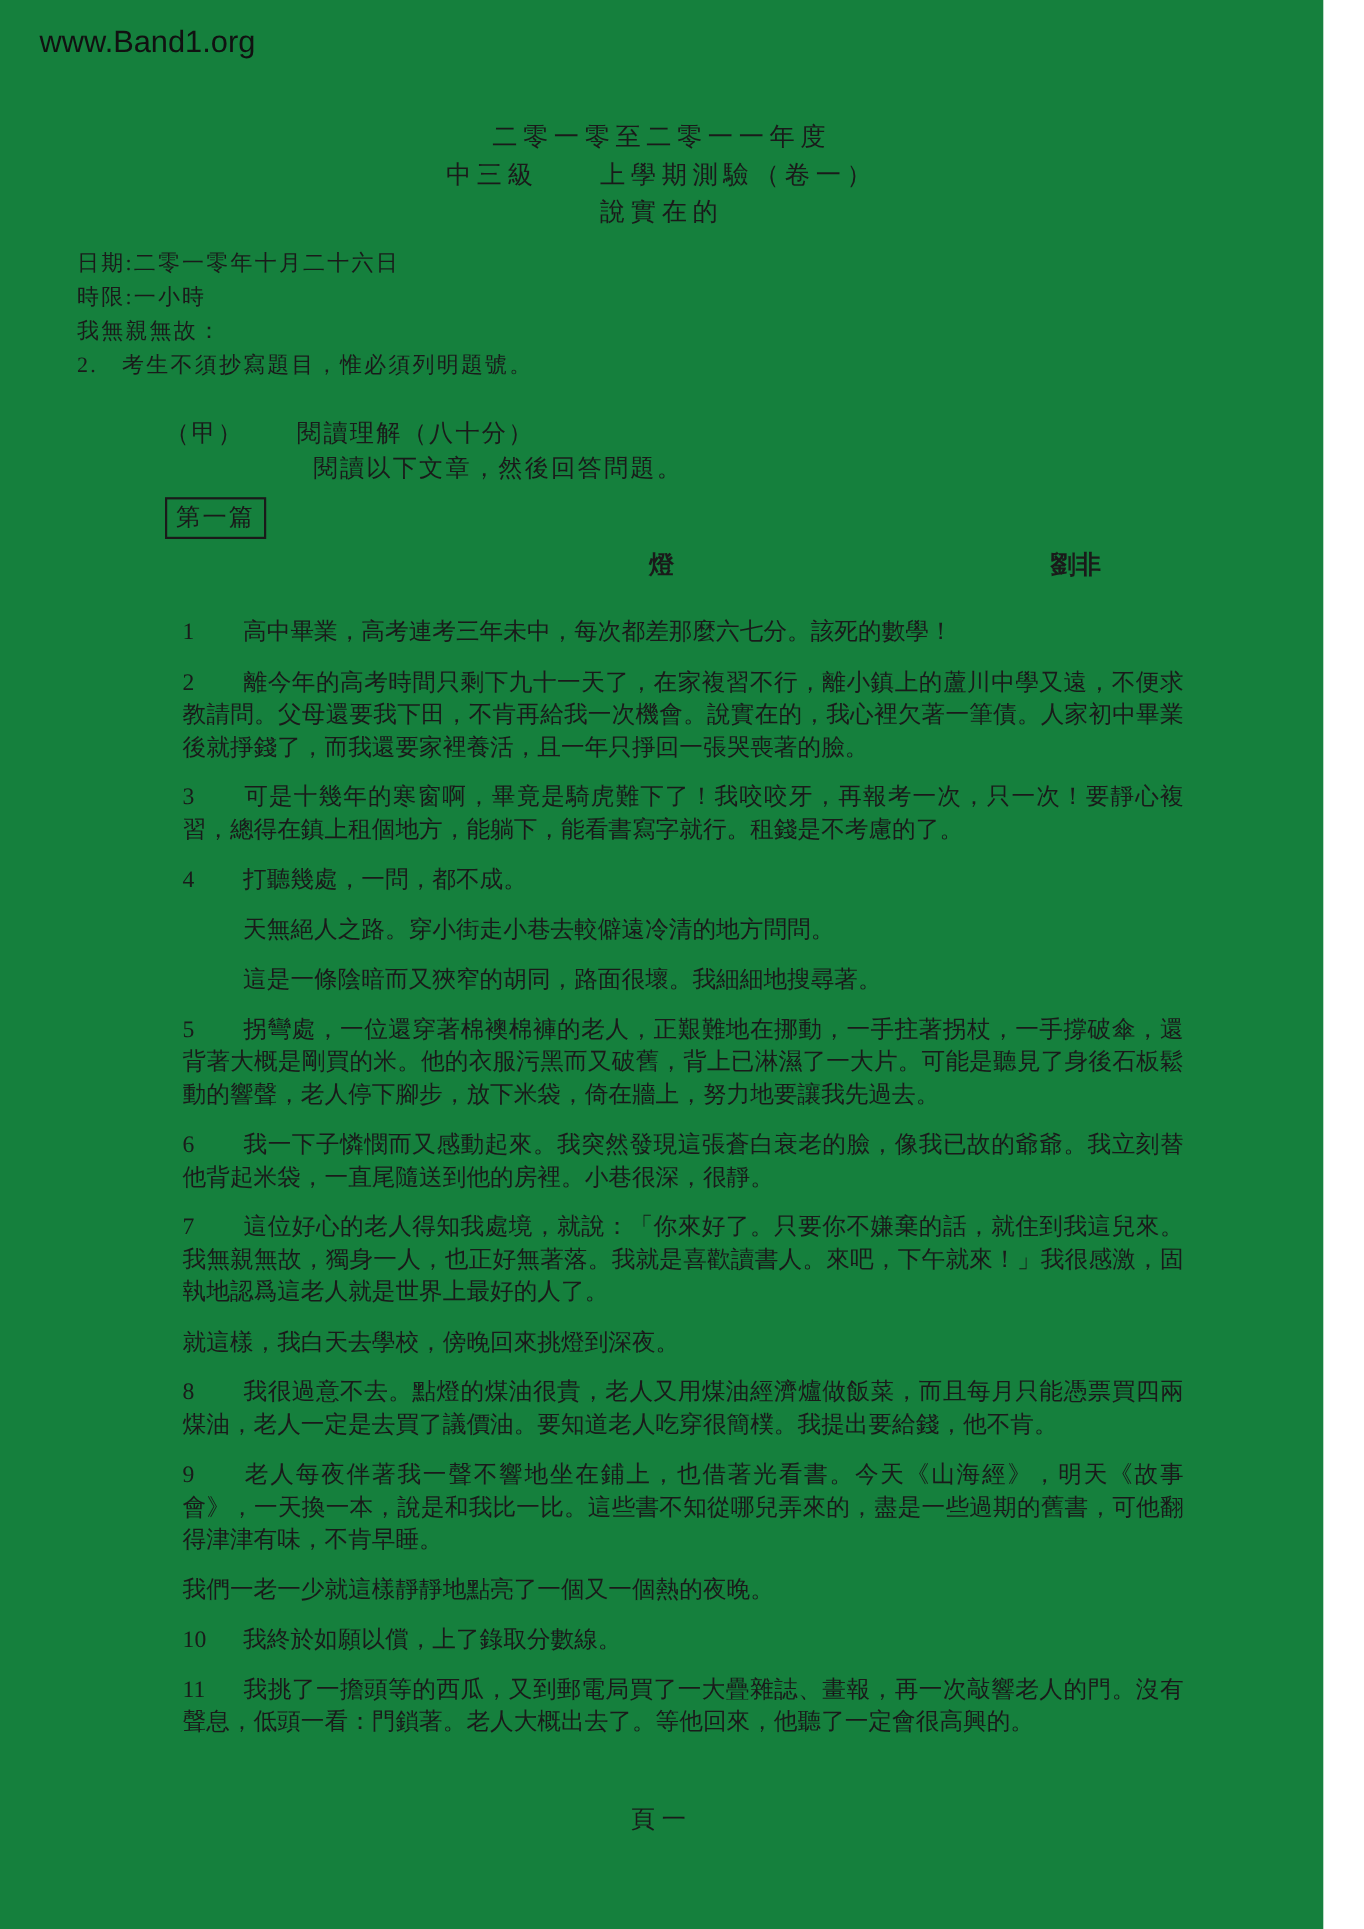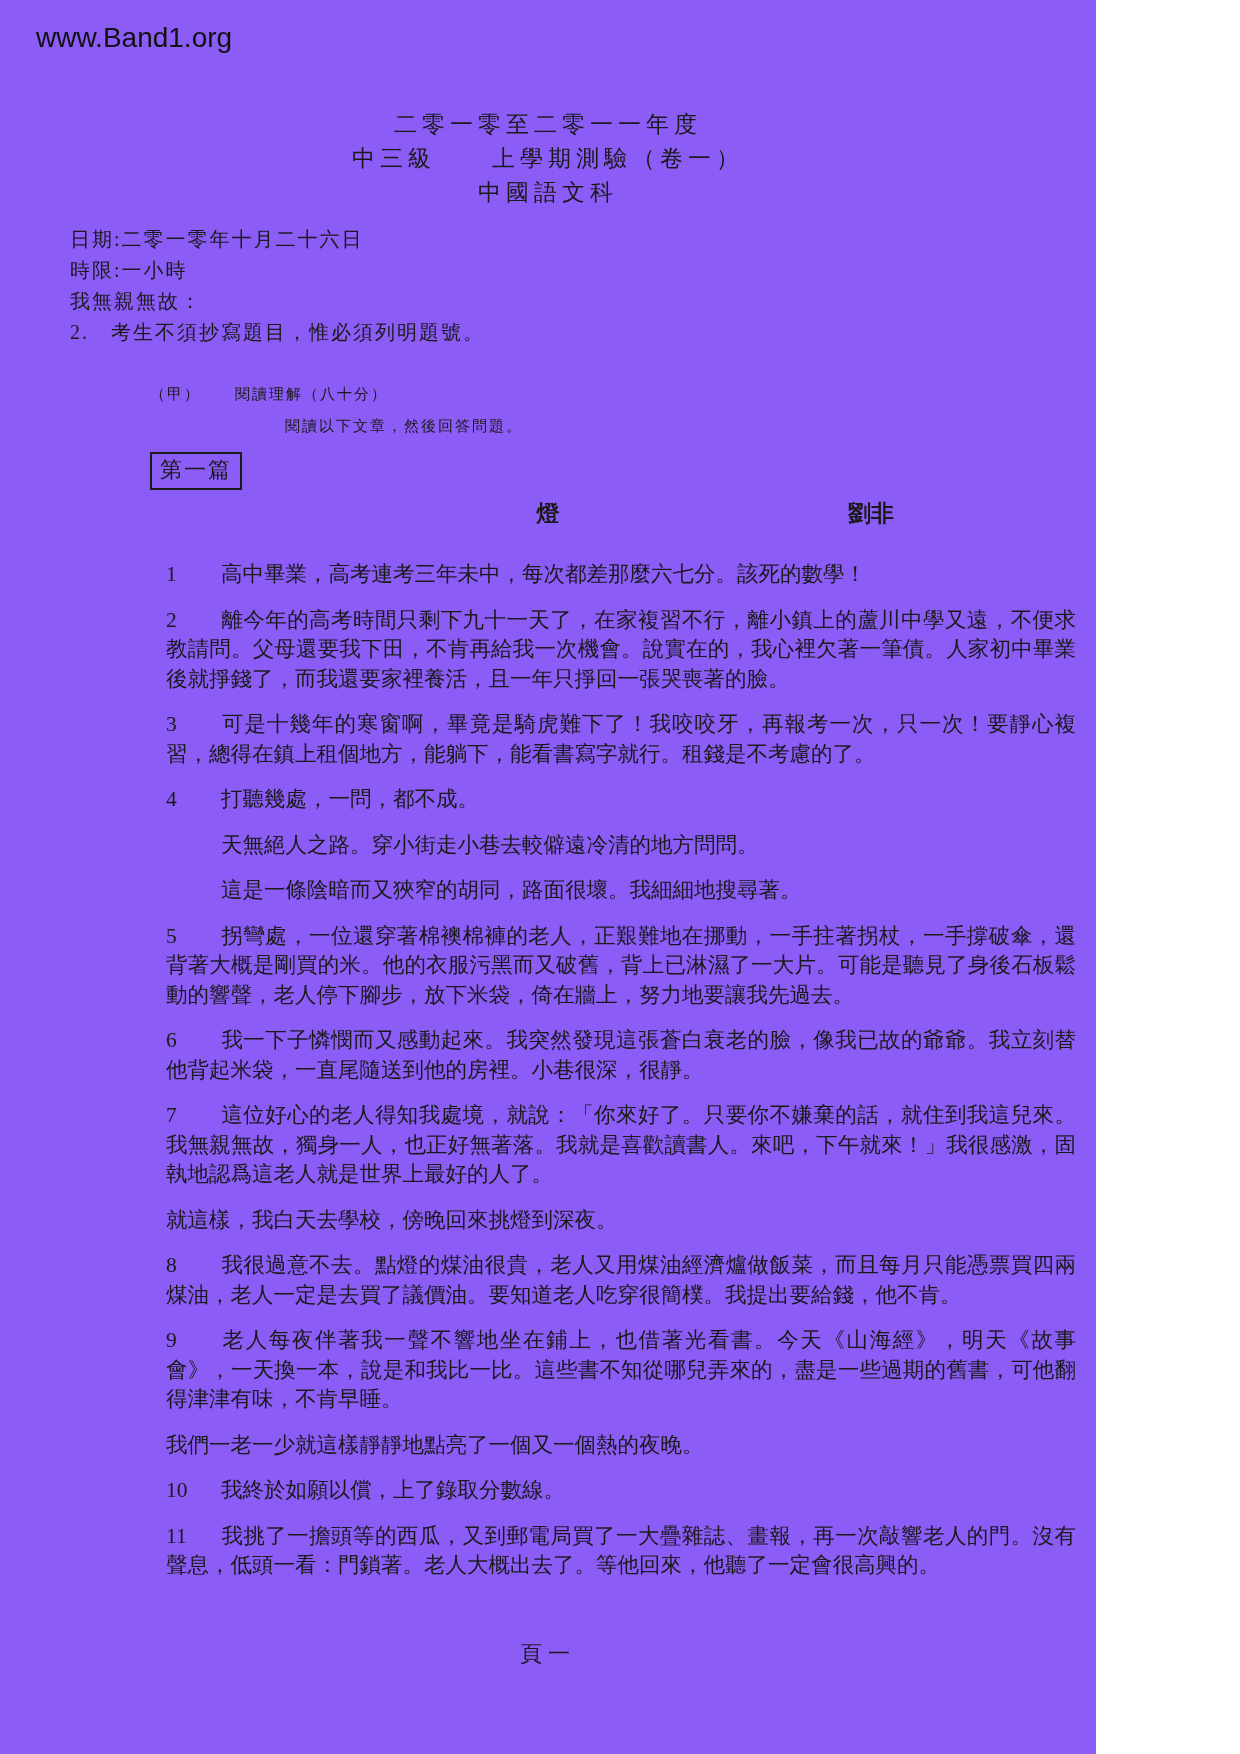--- a/index.html
+++ b/index.html
@@ -2,23 +2,23 @@
 <html><head>
 <meta charset="utf-8">
 <style>
   html, body {
     margin: 0;
     padding: 0;
     background: #ffffff;
   }
   .page {
     position: relative;
-    width: 1096px;
+    width: 1203px;
     height: 1754px;
-    background: #8b5cf6;
+    background: #15803d;
     color: #1a1a1a;
     font-family: "Liberation Serif", "DejaVu Serif", serif;
     overflow: hidden;
     box-sizing: border-box;
   }
   .watermark {
     position: absolute;
     top: 22px;
     left: 36px;
     font-family: "Liberation Sans", "DejaVu Sans", sans-serif;
@@ -33,21 +33,21 @@
     letter-spacing: 5px;
   }
   .meta-block {
     margin: 14px 150px 0 70px;
     font-size: 20px;
     line-height: 31px;
     letter-spacing: 2px;
   }
   .section-block {
     margin: 30px 150px 0 150px;
-    font-size: 15px;
+    font-size: 22px;
     line-height: 32px;
     letter-spacing: 2px;
   }
   .section-instruction {
     padding-left: 135px;
   }
   .passage-box {
     display: inline-block;
     border: 2px solid #1a1a1a;
     padding: 1px 8px 3px 8px;
@@ -99,21 +99,21 @@
 </head>
 <body>
 
 <div class="page">
 
   <div class="watermark">www.Band1.org</div>
 
   <div class="title-block">
     <div>二零一零至二零一一年度</div>
     <div>中三級　　上學期測驗（卷一）</div>
-    <div>中國語文科</div>
+    <div>說實在的</div>
   </div>
 
   <div class="meta-block">
     <div>日期:二零一零年十月二十六日</div>
     <div>時限:一小時</div>
     <div>我無親無故：</div>
     <div>
 
 
         <div>2.　考生不須抄寫題目，惟必須列明題號。</div>

